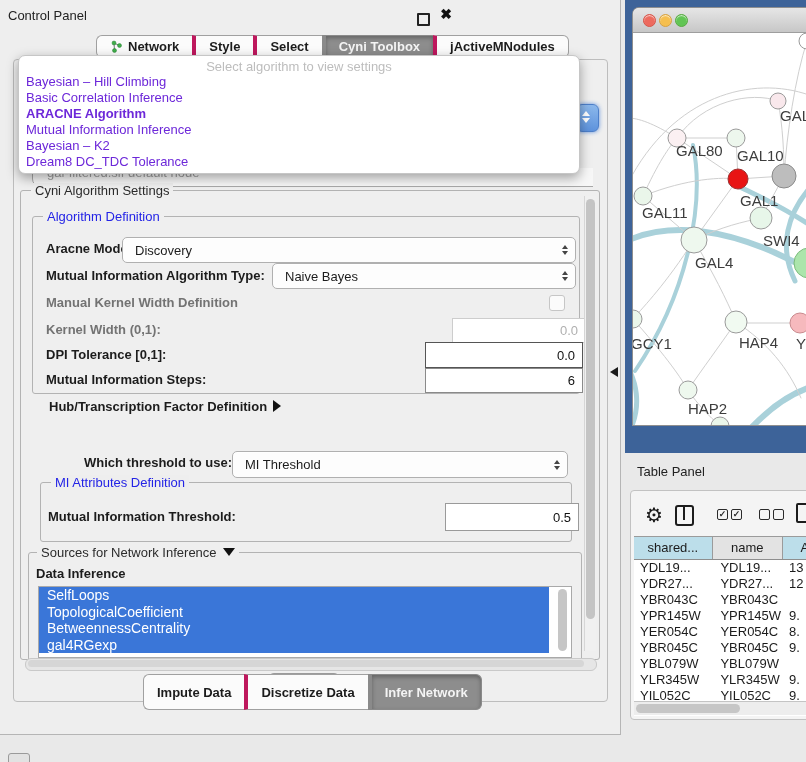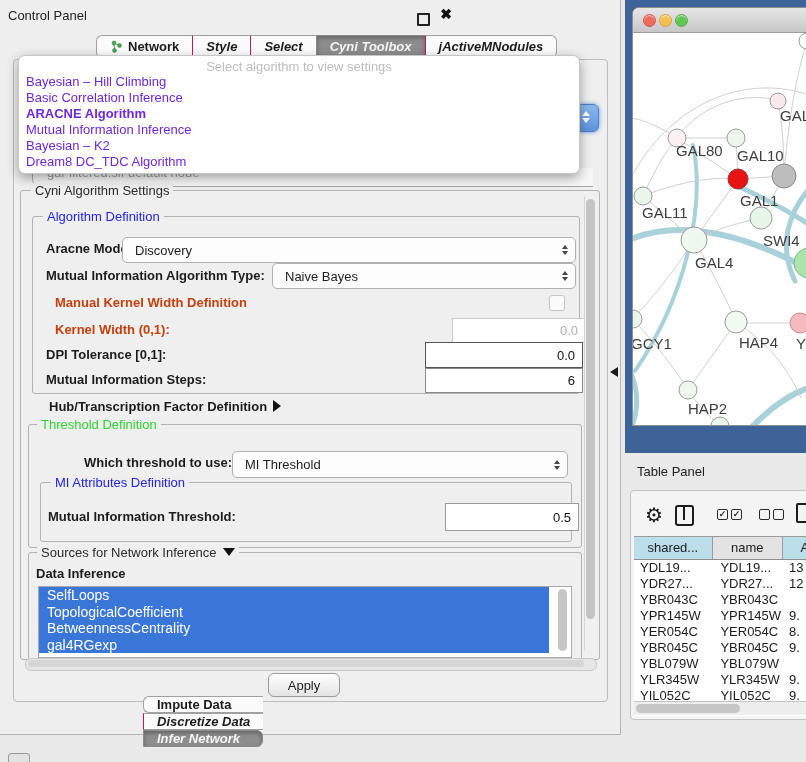--- a/index.html
+++ b/index.html
@@ -10,21 +10,21 @@
   #control-panel{left:0;top:0;width:620px;height:734px;background:#eeeeee;
     border-right:1px solid #b5b5b5;border-bottom:1px solid #b5b5b5;}
   #cp-title{left:8px;top:8px;font-size:13px;color:#222;}
   #float-btn{right:190px;top:13px;width:9px;height:9px;border:2px solid #222;border-radius:1px;}
   #close-btn{right:168px;top:6px;font-size:14px;font-weight:bold;color:#111;}
   
   #tab-bar{left:96px;top:35px;height:23px;display:flex;}
   .tab{display:flex;align-items:center;gap:5px;padding:0 13px;background:#fbfbfb;
     border-top:1px solid #a0a0a0;border-bottom:1px solid #a0a0a0;font-size:13px;font-weight:bold;
     color:#1c1c1c;white-space:nowrap;}
-  .tab + .tab{border-left:1px solid #be185d;font-style:italic;}
+  .tab + .tab{border-left:4px solid #be185d;}
   .tab:first-child{border-left:1px solid #a0a0a0;border-radius:6px 0 0 6px;}
   .tab:last-child{border-right:1px solid #a0a0a0;border-radius:0 6px 6px 0;}
   .tab.sel{background:#8d8d8d;color:#f4f4f4;box-shadow:inset 0 2px 4px rgba(0,0,0,.3);border-color:#8a8a8a;}
   
   #content{left:13px;top:59px;width:593px;height:641px;background:#efefef;
     border:1px solid #bdbdbd;border-radius:4px;}
   
   #combo-fragment{left:576px;top:104px;width:21px;height:26px;border-radius:6px;
     background:linear-gradient(#8cb8ec,#5e93dd);border:1px solid #4d7fc9;
     box-shadow:0 0 4px rgba(90,140,220,.95);}
@@ -42,21 +42,21 @@
   #algo-popup{left:18px;top:55px;width:560px;height:117px;background:#ffffff;
     border:1px solid #c6c6c6;border-radius:7px;box-shadow:0 4px 12px rgba(0,0,0,.35);}
   #popup-placeholder{left:0;top:3px;width:100%;text-align:center;font-size:13px;color:#bdbdbd;}
   #popup-list{left:2px;top:18px;right:2px;}
   .popup-item{font-size:13px;line-height:16px;padding-left:5px;color:#6d28d9;white-space:nowrap;}
   .popup-item.bold{font-weight:bold;}
   
   .group{border:1px solid #b3b3b3;border-radius:3px;}
   .grouplabel{position:absolute;top:-8px;font-size:13px;background:#efefef;padding:0 4px;white-space:nowrap;}
   .flabel{position:absolute;font-size:13px;font-weight:bold;color:#1c1c1c;white-space:nowrap;}
-  .flabel.dis{color:#c2410c;margin-left:9px;}
+  .flabel.dis{color:#737373;}
   .combo{position:absolute;background:#fdfdfd;border:1px solid #b0b0b0;border-radius:5px;
     font-size:13px;box-shadow:inset 0 1px 0 #fff;}
   .combo .val{position:absolute;left:12px;top:0;bottom:0;display:flex;align-items:center;white-space:nowrap;}
   .combo .arrows{position:absolute;right:7px;top:50%;transform:translateY(-50%);
     display:flex;flex-direction:column;gap:2px;}
   .combo .ua{width:0;height:0;border-left:3.5px solid transparent;border-right:3.5px solid transparent;border-bottom:4.5px solid #444;}
   .combo .da{width:0;height:0;border-left:3.5px solid transparent;border-right:3.5px solid transparent;border-top:4.5px solid #444;}
   .tinput{position:absolute;background:#fff;font-size:13px;text-align:right;
     display:flex;align-items:center;justify-content:flex-end;padding:0 7px;}
   #settings-scroll-v{left:584px;top:196px;width:11px;height:455px;background:#f0f0f0;border-left:1px solid #d6d6d6;}
@@ -66,21 +66,21 @@
   .tri-right{display:inline-block;width:0;height:0;border-top:6px solid transparent;
     border-bottom:6px solid transparent;border-left:8px solid #111;vertical-align:-1px;margin-left:6px;}
   .tri-down{display:inline-block;width:0;height:0;border-left:6px solid transparent;
     border-right:6px solid transparent;border-top:8px solid #111;vertical-align:1px;margin-left:6px;}
   #attr-list{left:38px;top:586px;width:532px;height:70px;background:#fff;border:1px solid #a9a9a9;overflow:hidden;}
   .attr-item{width:502px;height:16.5px;color:#fff;font-size:14px;line-height:16px;padding-left:8px;}
   #attr-scroll{position:absolute;right:3px;top:2px;width:10px;height:64px;}
   #attr-scroll .thumb{position:absolute;width:9px;height:62px;background:#c6c6c6;border-radius:5px;}
   #apply-btn{left:268px;top:673px;width:70px;height:22px;border:1px solid #9a9a9a;border-radius:6px;
     background:linear-gradient(#ffffff,#e4e4e4);font-size:13px;display:flex;align-items:center;justify-content:center;}
-  #bottom-tabs{left:143px;top:696px;height:36px;display:flex;flex-direction:column;}
+  #bottom-tabs{left:143px;top:674px;height:36px;display:flex;}
   #checkbox1{left:549px;top:295px;width:14px;height:14px;border:1px solid #c6c6c6;border-radius:3px;background:#fbfbfb;}
   
   #net-frame{left:625px;top:0;width:181px;height:453px;}
   #net-window{left:8px;top:8px;width:173px;height:417px;background:#fff;border-radius:6px 0 0 0;
     box-shadow:0 0 0 1px #8f8f8f;}
   #net-titlebar{left:0;top:0;width:173px;height:24px;border-radius:6px 0 0 0;
     background:linear-gradient(#e6e6e6,#c7c7c7);border-bottom:1px solid #9e9e9e;}
   .tlight{position:absolute;top:6px;width:11px;height:11px;border-radius:50%;
     box-shadow:inset 0 1px 1px rgba(255,255,255,.7);}
   #net-canvas{left:0;top:25px;width:173px;height:392px;overflow:hidden;background:#fff;}
@@ -191,23 +191,20 @@
     <span class="flabel" style="left:46px;top:347px;">DPI Tolerance [0,1]:</span>
     <div class="tinput" style="left:425px;top:342px;width:142px;height:24px;border:1px solid #555;color:#111;">0.0</div>
 
     <span class="flabel" style="left:46px;top:372px;">Mutual Information Steps:</span>
     <div class="tinput" style="left:425px;top:368px;width:142px;height:23px;border:1px solid #8a8a8a;color:#111;">6</div>
 
     <div class="abs" style="left:40px;top:399px;font-size:13px;font-weight:bold;padding-left:9px;">
       <span>Hub/Transcription Factor Definition</span><span class="tri-right"></span>
     </div>
 
-    <div class="abs group" style="left:28px;top:424px;width:552px;height:122px;">
-      <span class="grouplabel" style="left:8px;color:#2fd32f;">Threshold Definition</span>
-    </div>
 
     <span class="flabel" style="left:84px;top:455px;">Which threshold to use:</span>
     <div class="combo" style="left:232px;top:451px;width:334px;height:25px;">
       <span class="val">MI Threshold</span>
       <span class="arrows">
           <span class="ua"></span>
           <span class="da"></span>
         </span>
     </div>
 
@@ -257,21 +254,21 @@
   </div>
 
   <div class="abs" id="algo-popup">
     <div class="abs" id="popup-placeholder">Select algorithm to view settings</div>
     <div class="abs" id="popup-list">
         <div class="popup-item">Bayesian – Hill Climbing</div>
         <div class="popup-item">Basic Correlation Inference</div>
         <div class="popup-item bold">ARACNE Algorithm</div>
         <div class="popup-item">Mutual Information Inference</div>
         <div class="popup-item">Bayesian – K2</div>
-        <div class="popup-item">Dream8 DC_TDC Algorithm</div>
+        <div class="popup-item">Dream8 DC_TDC Tolerance</div>
       </div>
   </div>
 
   <div class="abs" id="net-frame" style="background: rgb(61, 99, 153);">
     <div class="abs" id="net-window">
       <div class="abs" id="net-titlebar">
         <div class="tlight" id="tl-close" style="left: 10px; background: rgb(237, 106, 94); border: 1px solid rgb(213, 85, 74);"></div>
         <div class="tlight" id="tl-min" style="left: 26px; background: rgb(245, 191, 79); border: 1px solid rgb(214, 162, 67);"></div>
         <div class="tlight" id="tl-zoom" style="left: 42px; background: rgb(97, 197, 84); border: 1px solid rgb(88, 170, 67);"></div>
       </div>

